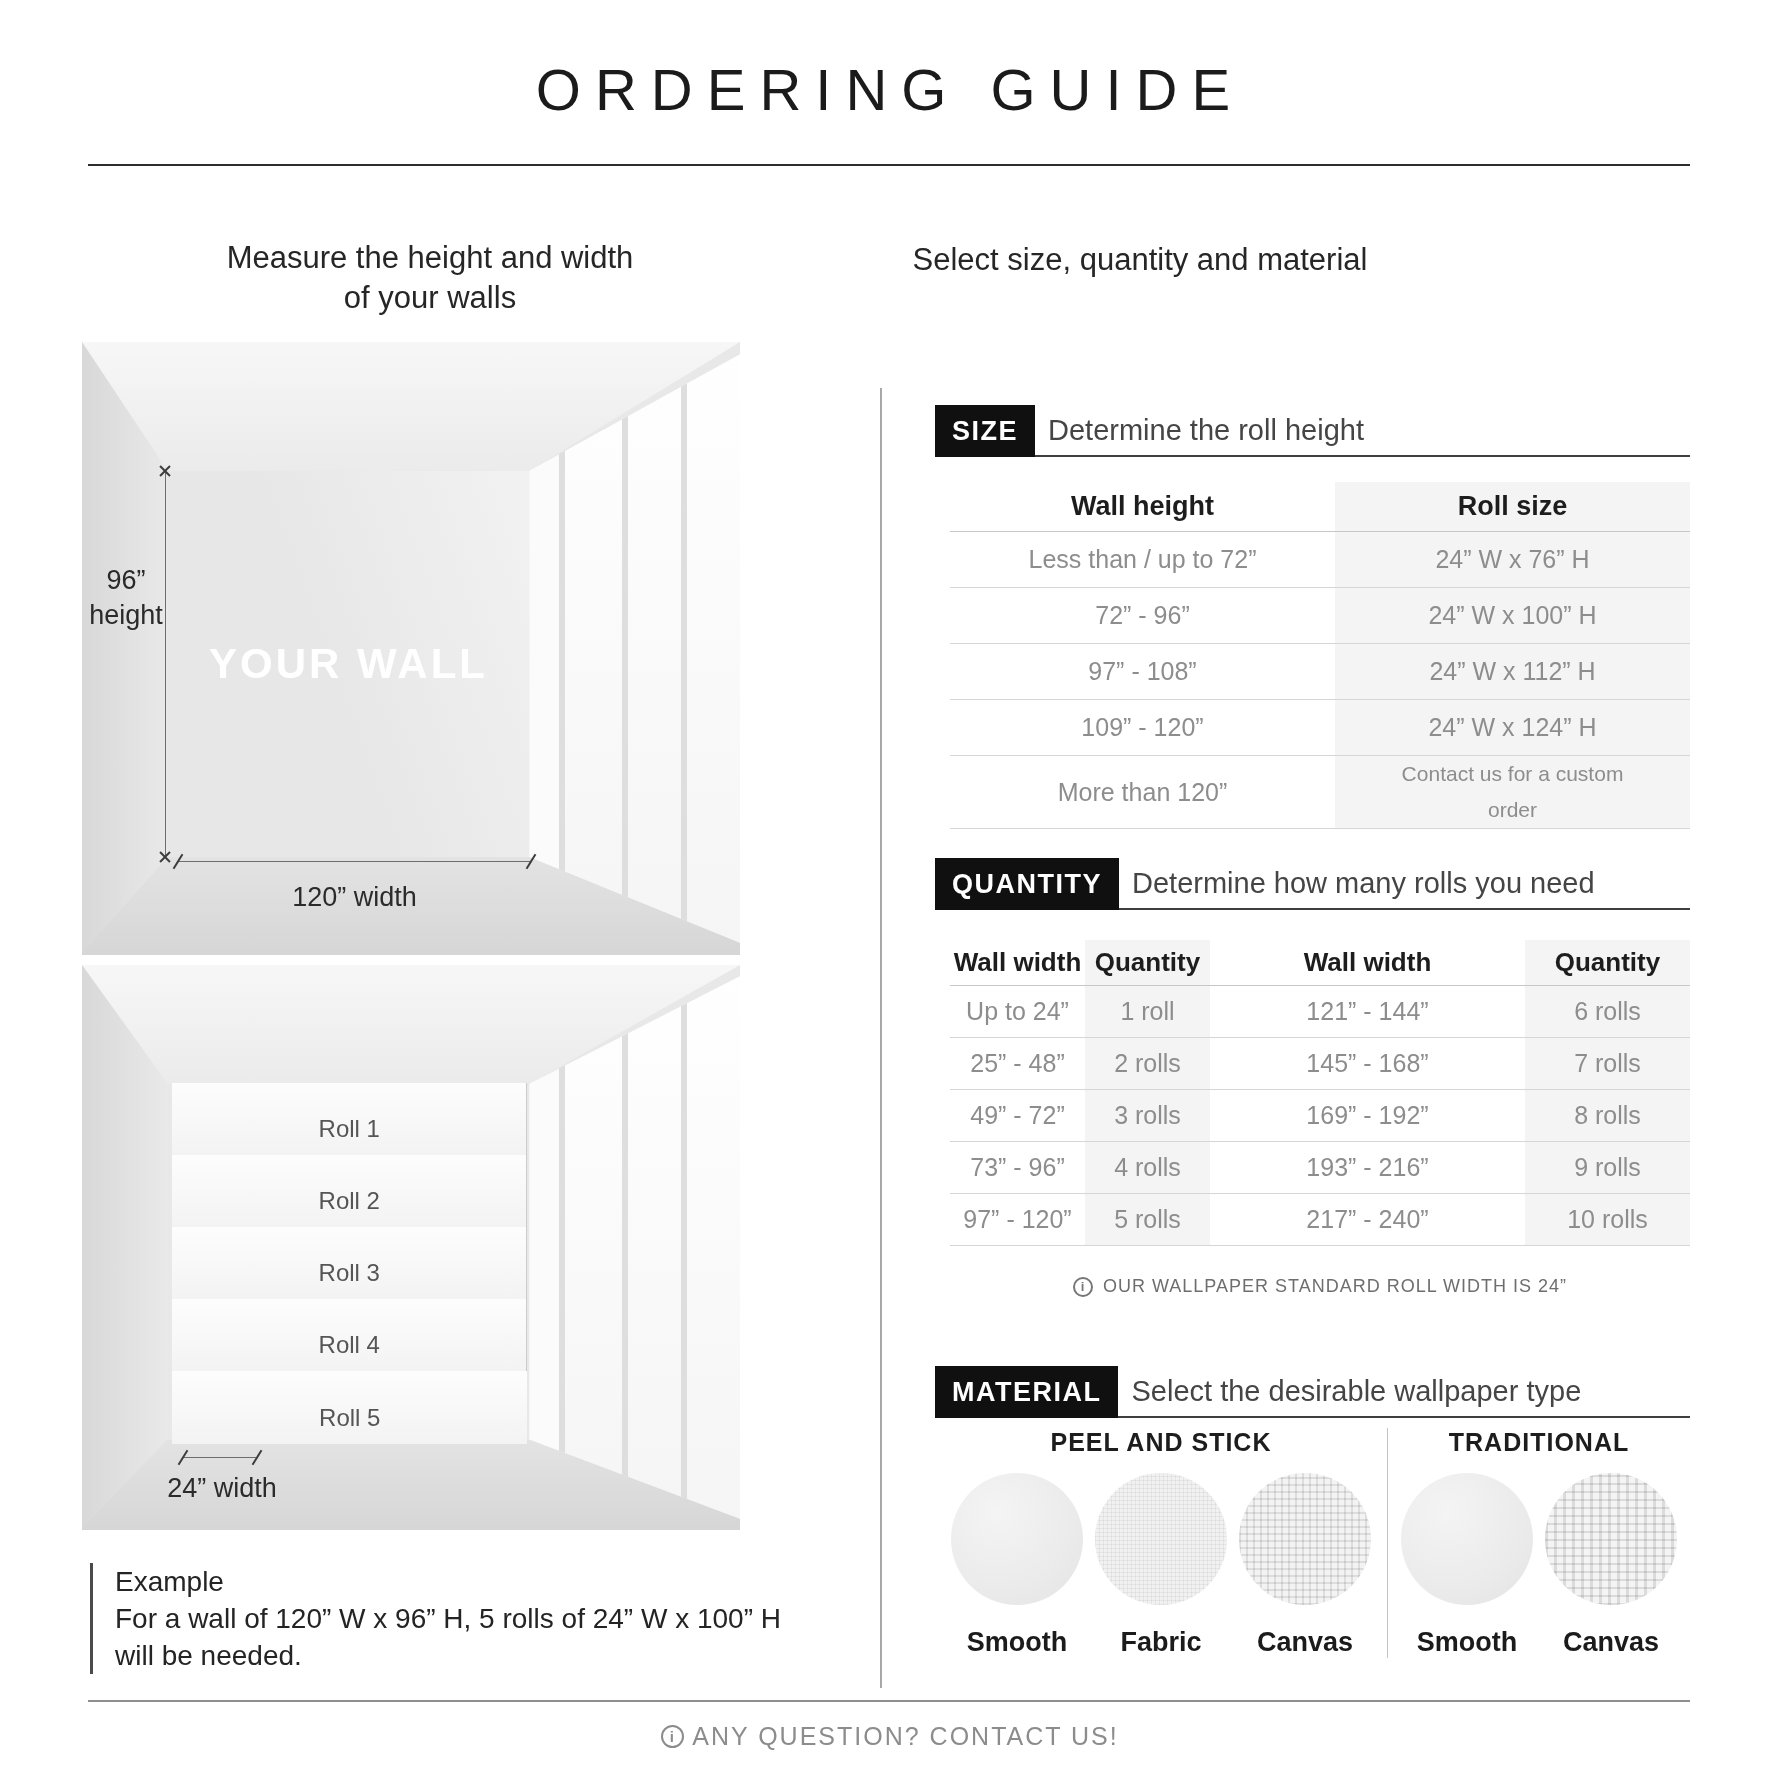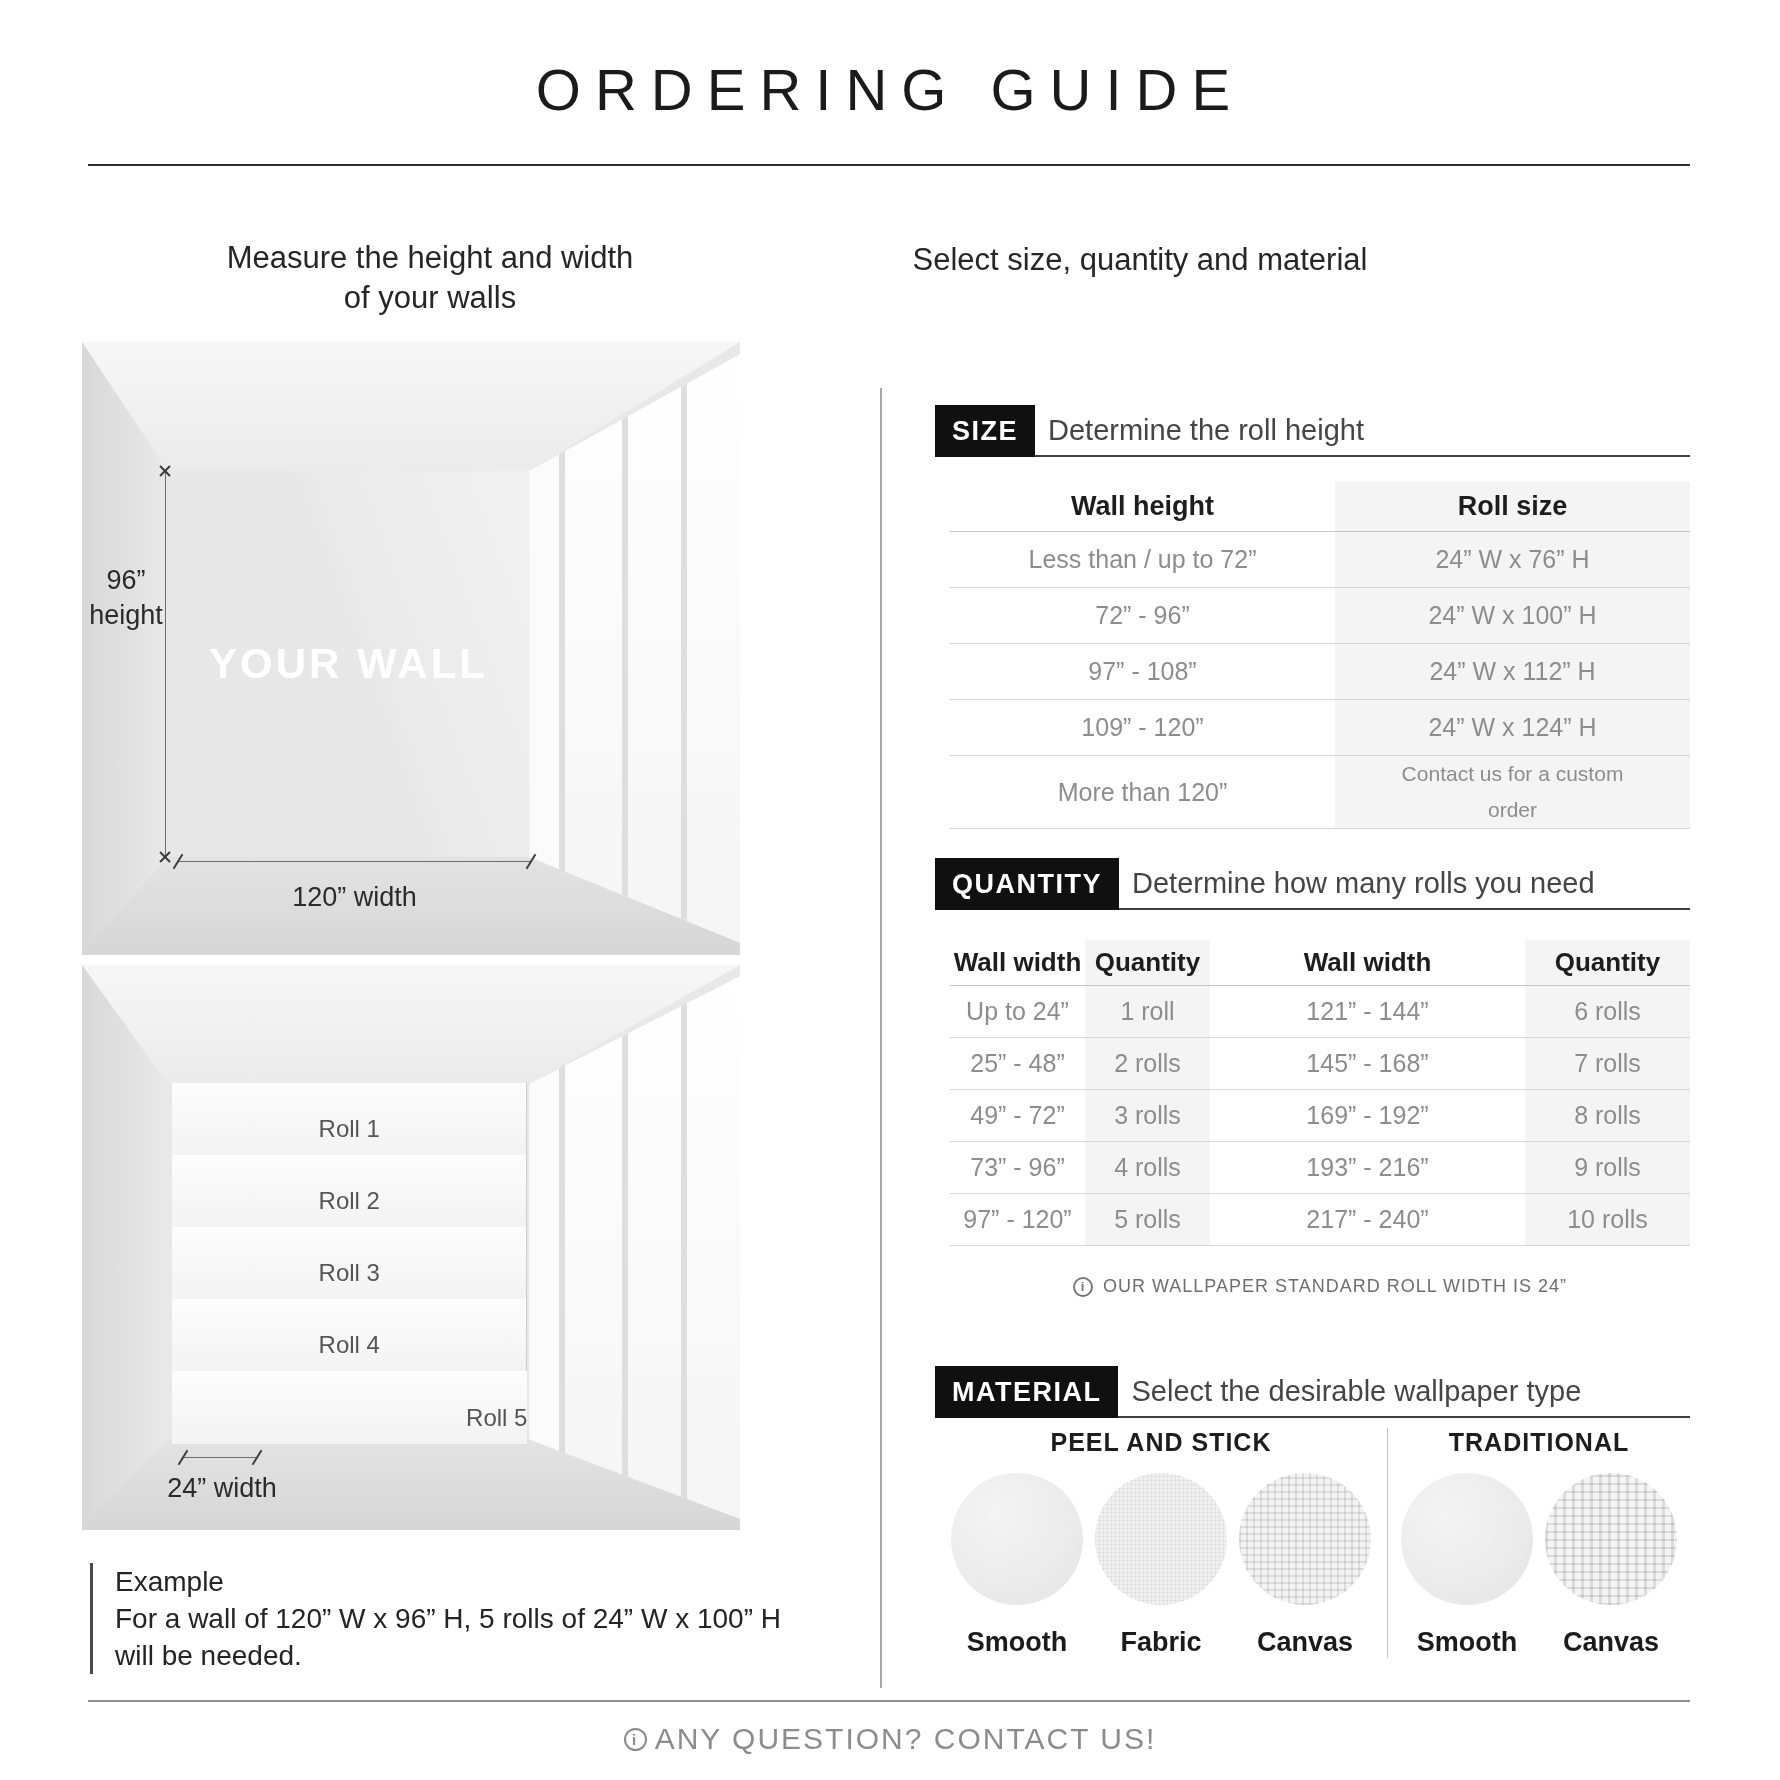--- a/index.html
+++ b/index.html
@@ -113,33 +113,33 @@
   #room1 .measure-h { left:95px; top:519px; width:355px; }
   .tick { position:absolute; top:-8px; width:2px; height:17px; background:#3c3c3c; transform:rotate(32deg); }
   .tick.left { left:0; } .tick.right { right:0; }
   .width-label { position:absolute; text-align:center; font-size:27px; color:#2b2b2b; }
   #room1 .width-label { left:95px; top:540px; width:355px; }
 
   .panels { position:absolute; left:13.7%; top:20.8%; width:54%; height:63.9%; display:flex;flex-direction:column; }
   .panel { flex:1; background:linear-gradient(180deg,#fdfdfd,#f3f3f3); border-right:1px solid #cccccc;
            display:flex; align-items:flex-end; justify-content:center; padding-bottom:12px;
            color:#555555; font-size:24px; }
-  .panel:last-child { border-right:none;justify-content:flex-end; }
+  .panel:last-child { border-right:none; }
   #room2 .measure-h { left:100px; top:492px; width:76px; }
   #room2 .width-label { left:50px; top:508px; width:180px; }
 
   
   .example { position:absolute; left:90px; top:1563px; display:flex; }
   .ex-bar { width:3px; background:#4a4a4a; }
   .ex-text { margin-left:22px; font-size:28px; line-height:37px; color:#242424; }
 
   
   .footer-rule { position:absolute; top:1700px; left:88px; width:1602px; height:2px; background:#8f8f8f; }
   .footer-note { position:absolute; top:1722px; left:0; right:0; display:flex; align-items:center;
-                 justify-content:center; gap:8px; color:#8c8c8c; font-size:30px; letter-spacing:2px; }
+                 justify-content:center; gap:8px; color:#8c8c8c; font-size:25px; letter-spacing:2px; }
 </style>
 </head>
 <body>
 
 <div class="page">
 
   <div class="title">ORDERING GUIDE</div>
   <div class="top-rule"></div>
   <div class="col-divider"></div>
 

